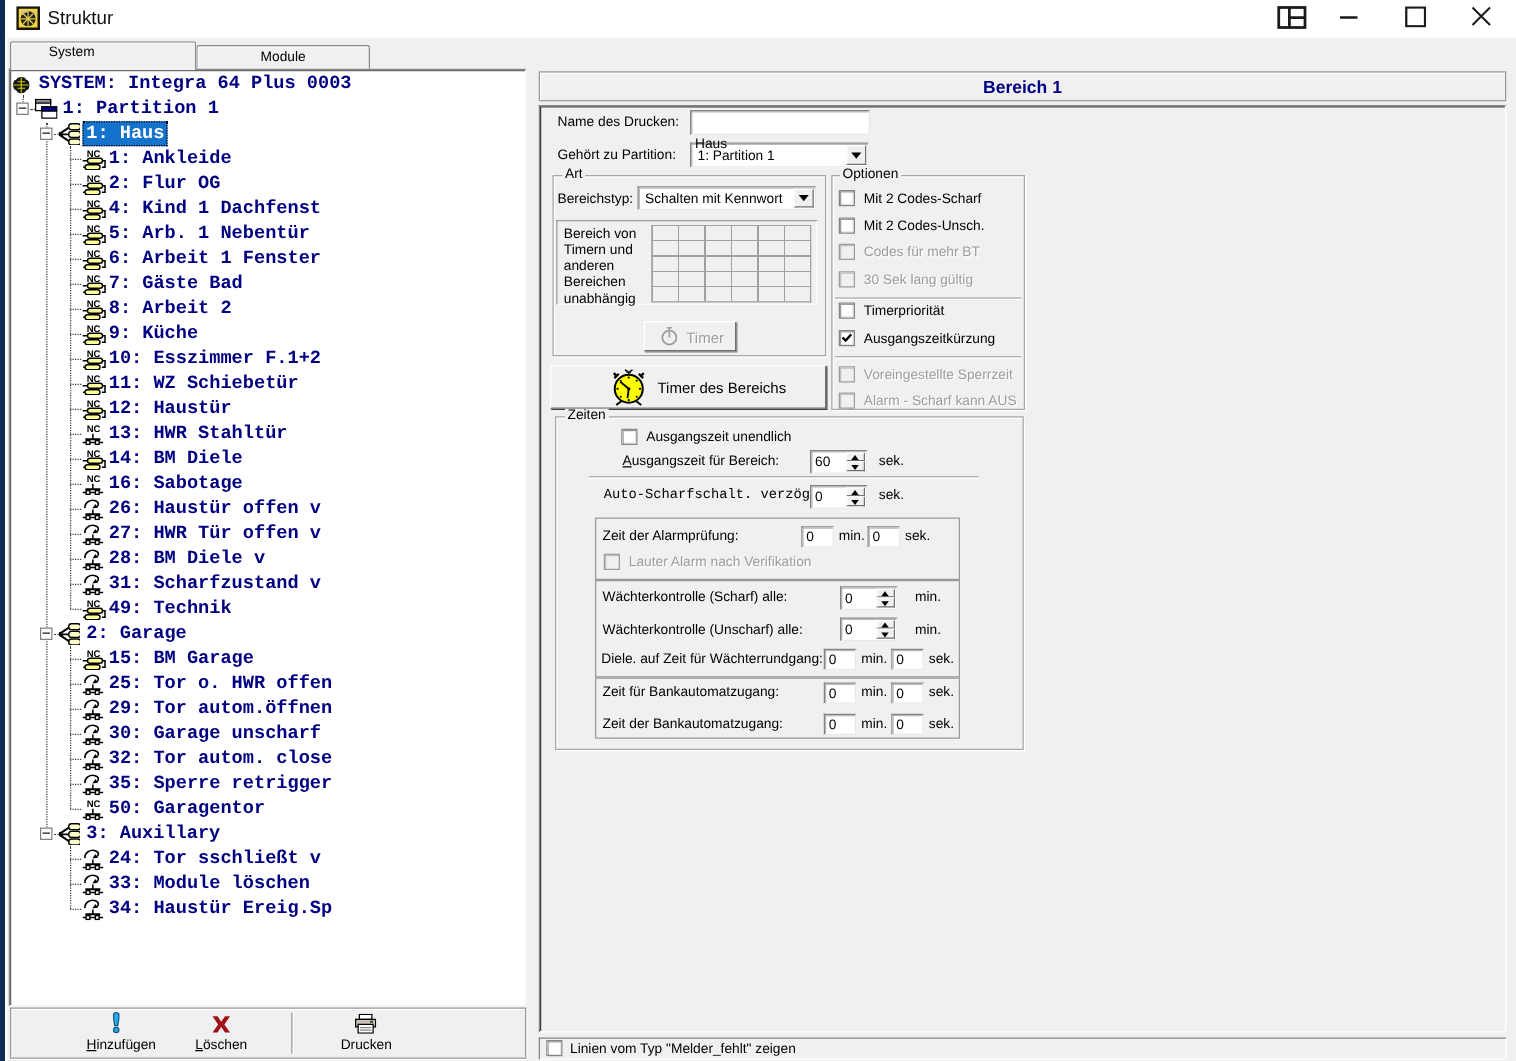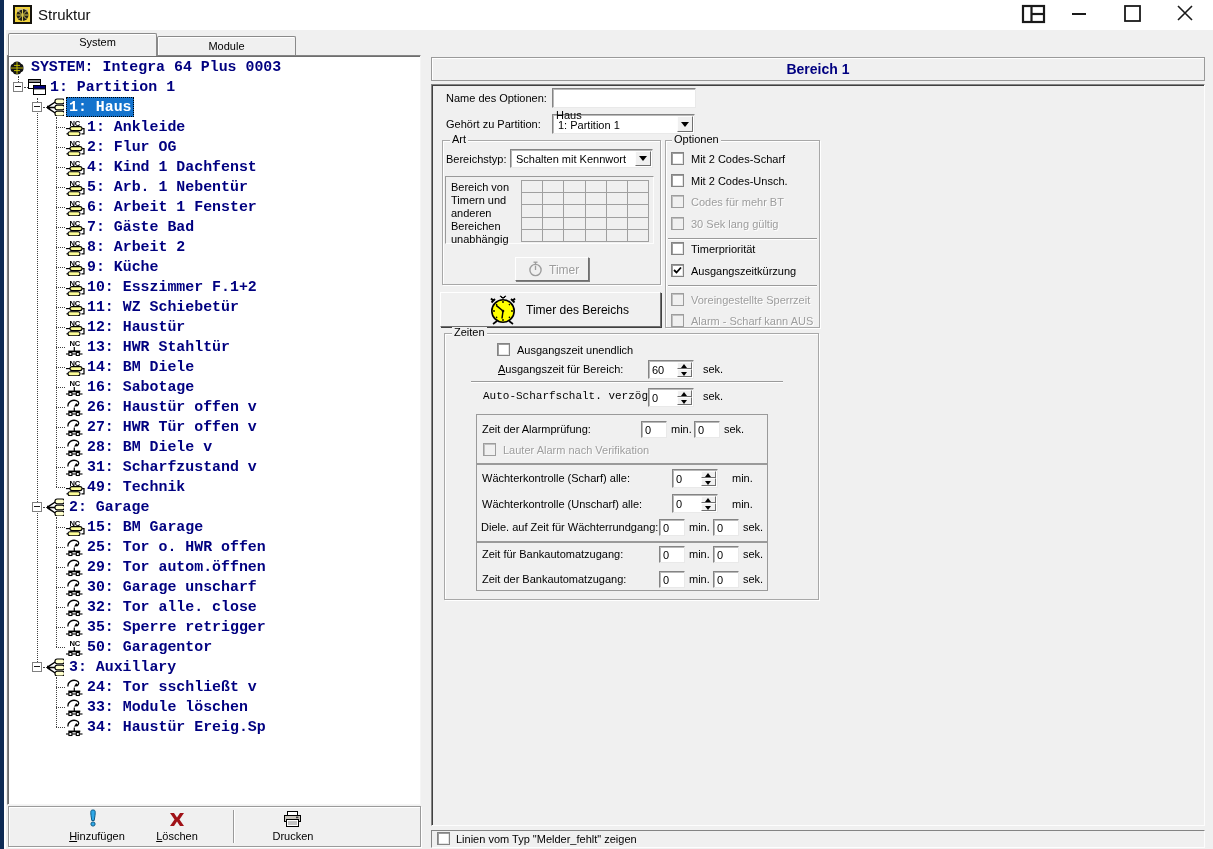--- a/index.html
+++ b/index.html
@@ -46,21 +46,21 @@
 <div style="left:1124px;top:5px;width:17px;height:17px;">
 <svg width="17" height="17">
       <rect x="1" y="1" width="15" height="15" fill="none" stroke="#1a1a1a" stroke-width="1.8"></rect>
     </svg>
   </div>
 <div style="left:1176px;top:4px;width:18px;height:18px;">
 <svg width="18" height="18">
       <path d="M2 2 L16 16 M16 2 L2 16" stroke="#1a1a1a" stroke-width="1.6"></path>
     </svg>
   </div>
-<div style="left:8px;top:33px;width:149px;height:23px;background:#f0f0f0;border:1px solid #8a8a8a;border-bottom:none;border-radius:2px 2px 0 0;box-shadow:inset 1px 1px 0 #fff;z-index:5;text-align:center;font-size:11px;line-height:17px;padding-left:30px;">System</div>
+<div style="left:8px;top:33px;width:149px;height:23px;background:#f0f0f0;border:1px solid #8a8a8a;border-bottom:none;border-radius:2px 2px 0 0;box-shadow:inset 1px 1px 0 #fff;z-index:5;font-size:11px;line-height:17px;padding-left:30px;">System</div>
 <div style="left:157px;top:36px;width:139px;height:20px;background:#f0f0f0;border:1px solid #8a8a8a;border-bottom:none;border-radius:2px 2px 0 0;box-shadow:inset 1px 1px 0 #fff;text-align:center;font-size:11px;line-height:19px;">Module</div>
 <div style="left:7px;top:55px;width:414px;height:750px;background:#fff;border:1px solid;border-color:#848484 #f5f5f5 #f5f5f5 #848484;box-shadow:inset 1px 1px 0 #6e6e6e;"></div>
 <div style="left:18px;top:76px;width:1px;height:8px;border-left:1px dotted #404040;z-index:2"></div>
 <div style="left:37px;top:98px;width:1px;height:564px;border-left:1px dotted #404040;z-index:2"></div>
 <div style="left:13px;top:82px;width:10px;height:10px;background:#fff;border:1px solid #808080;z-index:4"></div>
 <div style="left:15px;top:86px;width:6px;height:1px;background:#1a1a1a;z-index:5"></div>
 <div style="left:24px;top:87px;width:4px;height:1px;border-top:1px dotted #404040;z-index:2"></div>
 <div style="left:32px;top:102px;width:10px;height:10px;background:#fff;border:1px solid #808080;z-index:4"></div>
 <div style="left:34px;top:106px;width:6px;height:1px;background:#1a1a1a;z-index:5"></div>
 <div style="left:43px;top:107px;width:4px;height:1px;border-top:1px dotted #404040;z-index:2"></div>
@@ -401,21 +401,21 @@
 <svg width="19" height="18">
 <path d="M2 7.5 C1.3 3 6.5 0.3 10.2 1.6 C13.6 2.8 13.4 5.4 10.6 6.8" stroke="#000" stroke-width="1.3" fill="none"></path>
 <polygon points="7.9,7.7 12.3,7.1 10.3,4.1" fill="#000"></polygon>
 <line x1="8.3" y1="8.5" x2="8.3" y2="12.6" stroke="#000" stroke-width="1.2"></line>
 <line x1="2.3" y1="12.4" x2="14.3" y2="12.4" stroke="#000" stroke-width="1.7"></line>
 <line x1="0" y1="15" x2="16.5" y2="15" stroke="#000" stroke-width="1.1"></line>
 <rect x="2.9" y="13.5" width="3" height="3" fill="#fff" stroke="#000" stroke-width="1.1"></rect>
 <rect x="10.3" y="13.5" width="3" height="3" fill="#fff" stroke="#000" stroke-width="1.1"></rect>
 </svg>
   </div>
-<div class="mono" style="left:87px;top:597px;">32: Tor alle. close</div>
+<div class="mono" style="left:87px;top:597px;">32: Tor autom. close</div>
 <div style="left:66px;top:619px;width:19px;height:18px;z-index:3">
 <svg width="19" height="18">
 <path d="M2 7.5 C1.3 3 6.5 0.3 10.2 1.6 C13.6 2.8 13.4 5.4 10.6 6.8" stroke="#000" stroke-width="1.3" fill="none"></path>
 <polygon points="7.9,7.7 12.3,7.1 10.3,4.1" fill="#000"></polygon>
 <line x1="8.3" y1="8.5" x2="8.3" y2="12.6" stroke="#000" stroke-width="1.2"></line>
 <line x1="2.3" y1="12.4" x2="14.3" y2="12.4" stroke="#000" stroke-width="1.7"></line>
 <line x1="0" y1="15" x2="16.5" y2="15" stroke="#000" stroke-width="1.1"></line>
 <rect x="2.9" y="13.5" width="3" height="3" fill="#fff" stroke="#000" stroke-width="1.1"></rect>
 <rect x="10.3" y="13.5" width="3" height="3" fill="#fff" stroke="#000" stroke-width="1.1"></rect>
 </svg>
@@ -499,21 +499,21 @@
 <rect x="2.5" y="8.5" width="12" height="7" fill="#fff" stroke="#000"></rect>
 <line x1="4" y1="11" x2="13" y2="11" stroke="#888"></line>
 <line x1="4" y1="13" x2="13" y2="13" stroke="#888"></line>
 <rect x="12" y="5.6" width="2.4" height="1.6" fill="#404040"></rect>
 </svg>
   </div>
 <div class="t" style="left:262px;top:829px;width:62px;text-align:center;">Drucken</div>
 <div style="left:431px;top:57px;width:774px;height:24px;background:#f0f0f0;border:1px solid #9a9a9a;box-shadow:inset 1px 1px 0 #fff;"></div>
 <div style="left:431px;top:61px;width:774px;text-align:center;font-size:14px;font-weight:bold;color:#000080;">Bereich 1</div>
 <div style="left:431px;top:84px;width:774px;height:742px;background:#f0f0f0;border:1px solid;border-color:#848484 #fdfdfd #fdfdfd #848484;box-shadow:inset 1px 1px 0 #404040;"></div>
-<div class="t" style="left:446px;top:91px;">Name des Optionen:</div>
+<div class="t" style="left:446px;top:91px;">Name des Drucken:</div>
 <div class="sunk" style="left:552px;top:88px;width:144px;height:20px;"></div>
 <div class="t" style="left:556px;top:108px;z-index:2">Haus</div>
 <div class="t" style="left:446px;top:117px;">Gehört zu Partition:</div>
 <div class="sunk" style="left:552px;top:114px;width:143px;height:20px;"></div>
 <div class="t" style="left:558px;top:118px;z-index:2">1: Partition 1</div>
 <div class="spbtn" style="left:677px;top:116px;width:16px;height:16px;"></div>
 <div style="left:681px;top:122px;width:0;height:0;border:4px solid transparent;border-top:5px solid #000;border-bottom:none;z-index:2"></div>
 <div class="gb" style="left:442px;top:140px;width:219px;height:145px;"></div>
 <div class="leg" style="left:450px;top:134px;z-index:2">Art</div>
 <div class="t" style="left:446px;top:152px;">Bereichstyp:</div>

